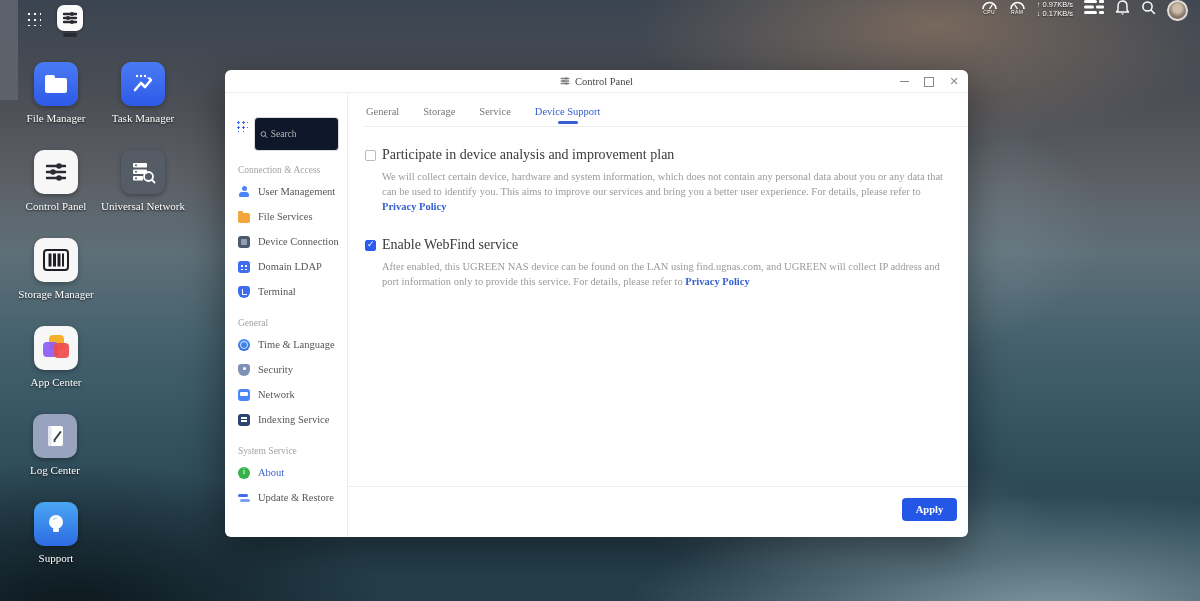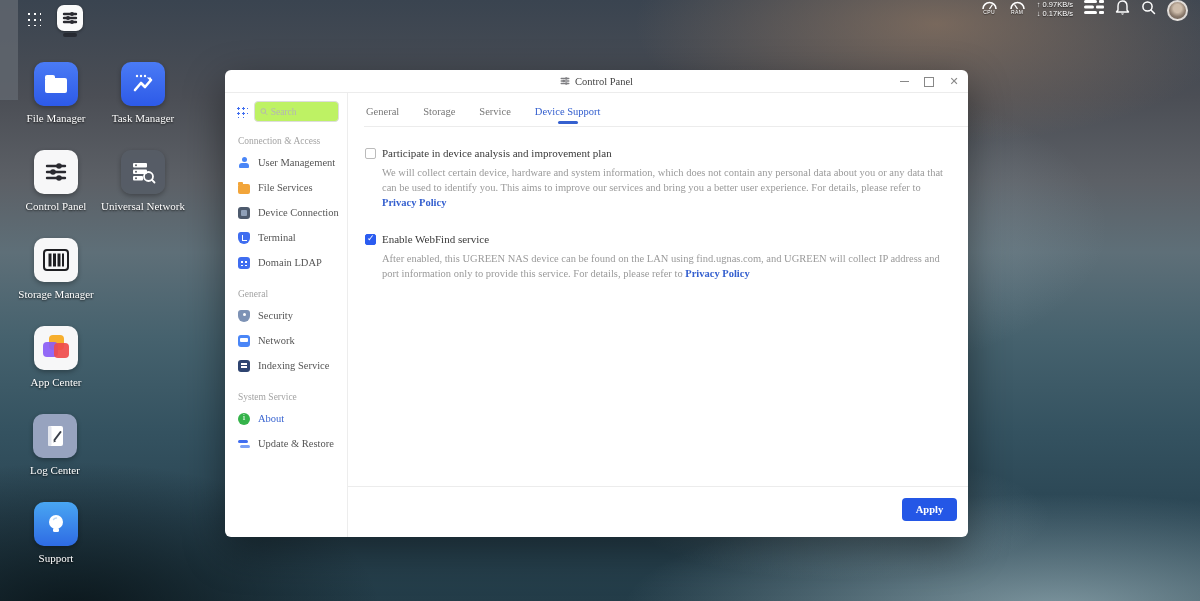--- a/index.html
+++ b/index.html
@@ -67,21 +67,21 @@
   .wc-max::after { content:""; width:8px; height:8px; border:1px solid #888; }
   .wc-close { font-family:"Liberation Sans",sans-serif; font-size:11px; }
 
   .win-body { flex:1; display:flex; min-height:0; }
 
   
   .sidebar { width:123px; flex:0 0 123px; border-right:1px solid #ededed; padding:8px 0 0 0; overflow:hidden; }
   .sb-head { display:flex; align-items:center; gap:6px; padding:0 8px 0 11px; }
   .sb-grid { width:12px; height:12px; flex:0 0 12px;
     background-image:radial-gradient(circle,#3f6df0 1px,transparent 1.3px); background-size:5px 5px; cursor:pointer; }
-  .sb-search { flex:1; height:21px; border:1px solid #ddd; border-radius:4px; display:flex; align-items:center; padding:0 5px; gap:3px; background:#bef264; }
+  .sb-search { flex:1; height:34px; border:1px solid #ddd; border-radius:4px; display:flex; align-items:center; padding:0 5px; gap:3px; background:#0f172a;margin-top:16px; }
   .sb-search input { border:0; outline:0; width:100%; font-size:9.5px; color:#666; font-family:"Liberation Serif",serif; background:transparent; }
   .sb-search input::placeholder { color:#b5b5b5; }
 
   .sb-section-header { font-size:9.5px; color:#a3a3a3; padding:14px 0 4px 13px; }
   .sb-item { display:flex; align-items:center; gap:8px; padding:6.5px 0 6.5px 13px; cursor:pointer; }
   .sb-item .sb-label { font-size:10.5px; color:#555; }
   .sb-item.active .sb-label { color:#3b66d1; }
 
   .mi { width:12px; height:12px; flex:0 0 12px; position:relative; }
   .mi-user::before { content:""; position:absolute; left:3.5px; top:0; width:5px; height:5px; border-radius:50%; background:#4a86f7; }
@@ -116,21 +116,21 @@
   .tab.active { color:#3560cf; }
   .tab.active::after { content:""; position:absolute; left:50%; transform:translateX(-50%); bottom:2px; width:20px; height:3px; border-radius:2px; background:#3560cf; }
   .tab-divider { height:1px; background:#ececec; margin:0 0 0 16px; }
 
   .options { padding:20px 20px 0 17px; flex:1; }
   .option { margin-bottom:23px; }
   .opt-head { display:flex; align-items:center; gap:6px; cursor:pointer; }
   .cb { width:11px; height:11px; border:1px solid #bbb; border-radius:2px; background:#fff; flex:0 0 11px; position:relative; }
   .cb.checked { background:#2b5cf0; border-color:#2b5cf0; }
   .cb.checked::after { content:"\2713"; position:absolute; left:1px; top:-1.5px; color:#fff; font-size:9px; font-family:"Liberation Sans",sans-serif; }
-  .opt-label { font-size:11px; color:#3a3a3a; }
+  .opt-label { font-size:14px; color:#3a3a3a; }
   .opt-desc { margin:6px 0 0 17px; max-width:583px; font-size:10.5px; line-height:15px; color:#9a9a9a; }
   .opt-desc .plink { color:#3560cf; font-weight:bold; cursor:pointer; }
 
   .footer { flex:0 0 51px; border-top:1px solid #ececec; position:relative; }
   .apply-btn { position:absolute; right:11px; top:11px; width:55px; height:23px; background:#2457e6; color:#fff;
     font-size:10.5px; font-weight:bold; font-family:"Liberation Serif",serif; border:0; border-radius:4px; cursor:pointer; }
 </style>
 </head>
 <body>
 
@@ -327,29 +327,33 @@
         </div>
         <div class="sb-item">
           <span class="mi mi-folder"></span>
           <span class="sb-label">File Services</span>
         </div>
         <div class="sb-item">
           <span class="mi mi-device"></span>
           <span class="sb-label">Device Connection</span>
         </div>
         <div class="sb-item">
+          <span class="mi mi-domain"></span>
+          <span class="sb-label">Domain LDAP</span>
+        </div>
+        <div class="sb-item">
           <span class="mi mi-shield-blue"></span>
           <span class="sb-label">Terminal</span>
         </div>
-        <div class="sb-item">
-          <span class="mi mi-domain"></span>
-          <span class="sb-label">Domain LDAP</span>
-        </div>
 
         <div class="sb-section-header">General</div>
+        <div class="sb-item">
+          <span class="mi mi-globe"></span>
+          <span class="sb-label">Time &amp; Language</span>
+        </div>
         <div class="sb-item">
           <span class="mi mi-shield-gray"></span>
           <span class="sb-label">Security</span>
         </div>
         <div class="sb-item">
           <span class="mi mi-network"></span>
           <span class="sb-label">Network</span>
         </div>
         <div class="sb-item">
           <span class="mi mi-indexing"></span>

